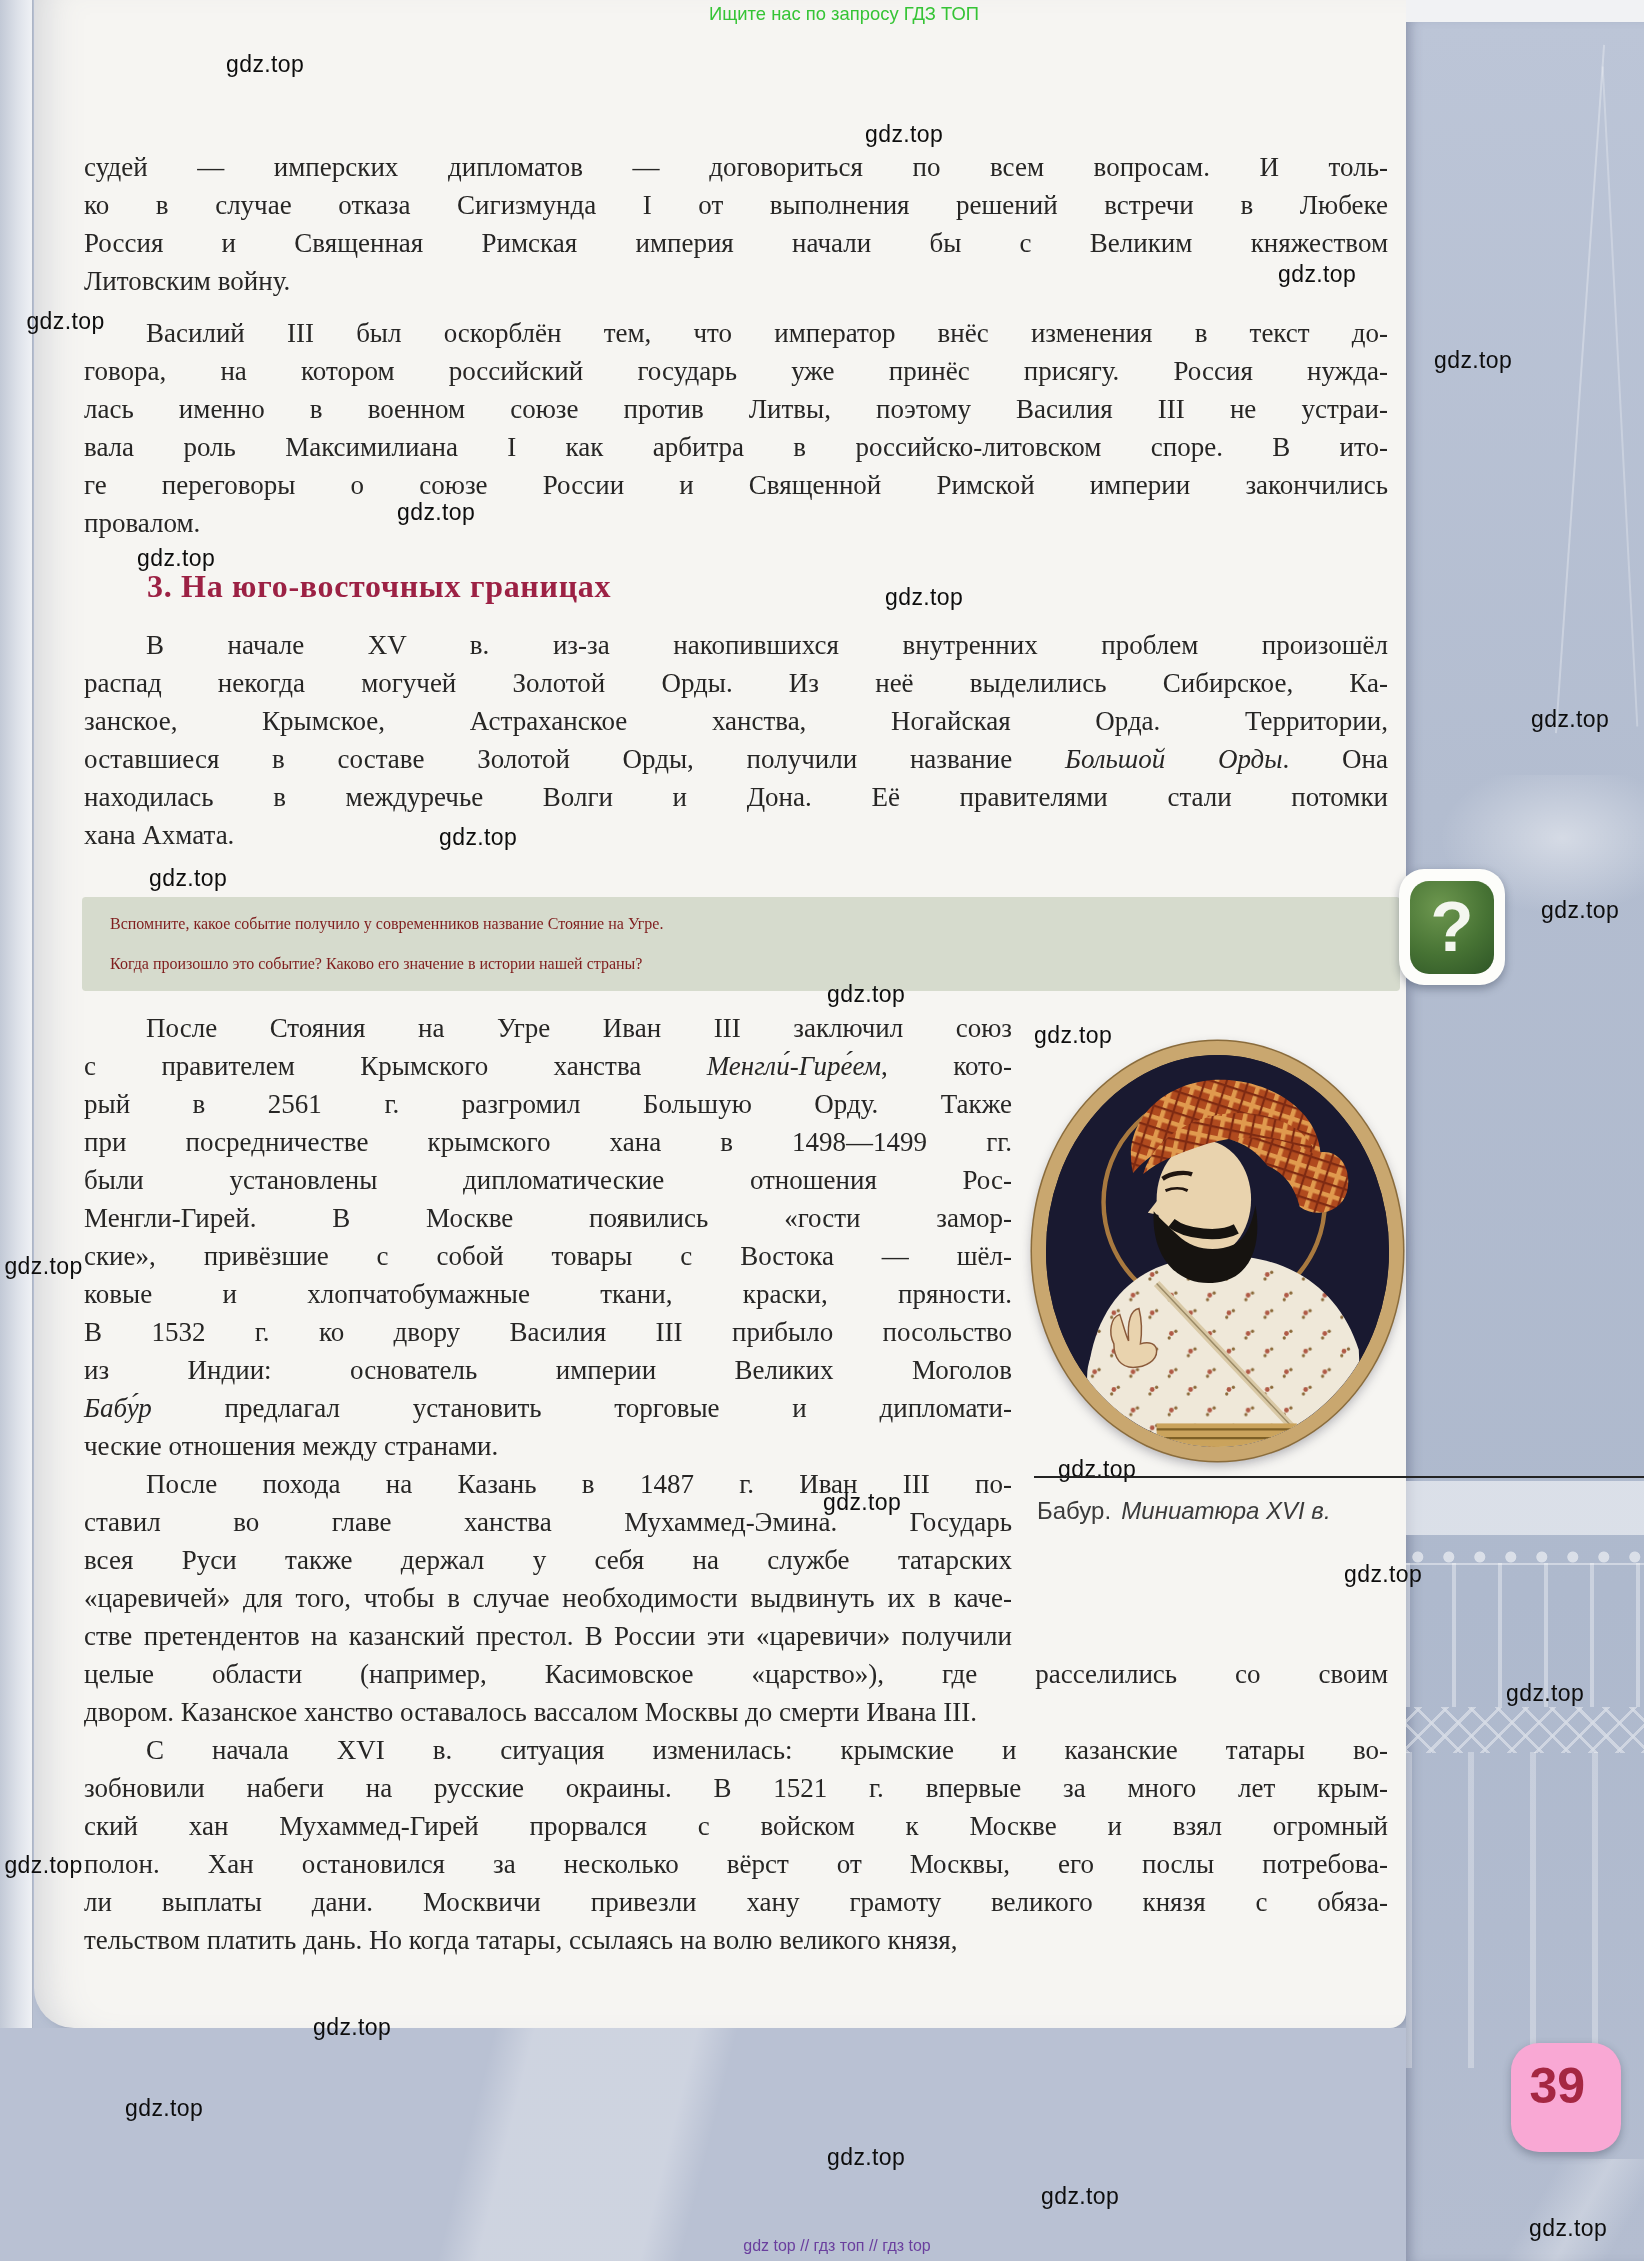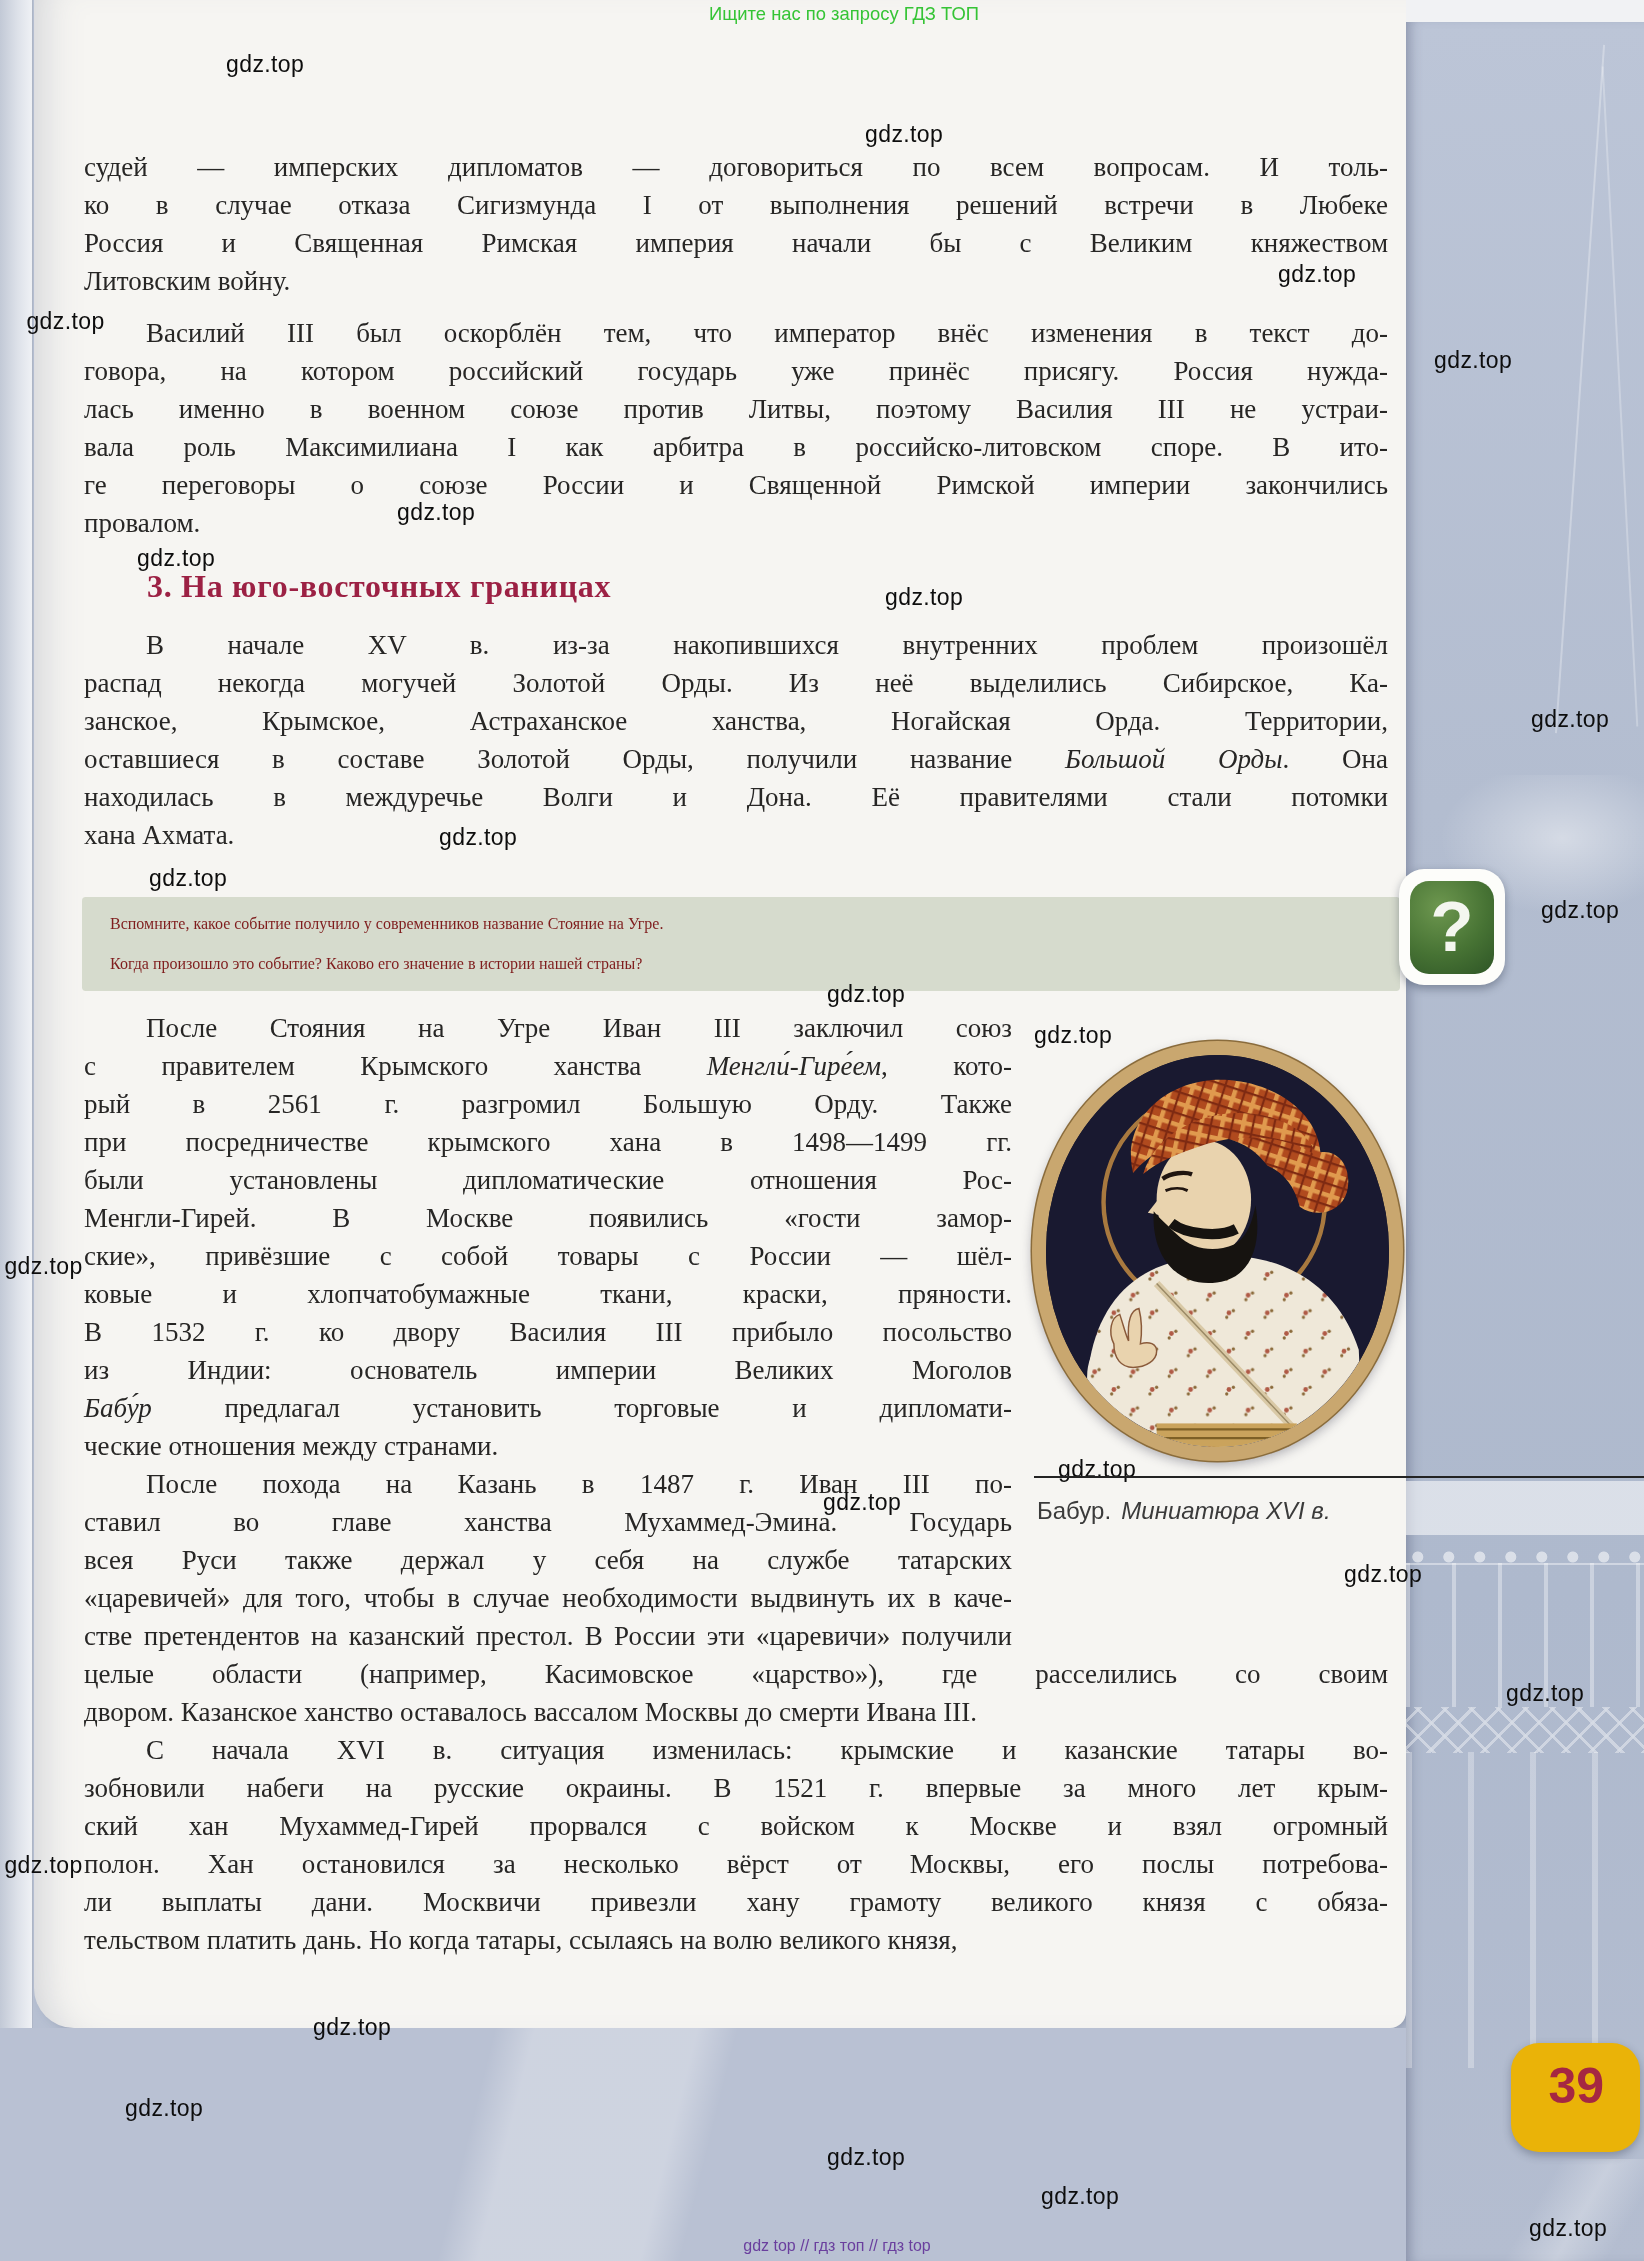--- a/index.html
+++ b/index.html
@@ -75,23 +75,23 @@
   
   .q-icon{position:absolute;left:1399px;top:869px;width:106px;height:116px;background:#fdfdfa;
     border-radius:25px;box-shadow:0 3.7px 8.8px rgba(30,40,60,.35);
     display:flex;align-items:center;justify-content:center;z-index:6;}
   .q-icon-inner{width:84px;height:93px;border-radius:19px;
     background:radial-gradient(circle at 35% 28%,#6d974f 0%,#477334 55%,#2e5526 100%);
     display:flex;align-items:center;justify-content:center;}
   .q-glyph{color:#f4f6ef;font-family:"Liberation Sans",sans-serif;font-weight:bold;
     font-size:71px;line-height:1;transform:translateY(-1.5px);}
   
-  .page-badge{position:absolute;left:1511px;top:2043px;width:110px;height:109px;background:#eab308;
+  .page-badge{position:absolute;left:1511px;top:2043px;width:110px;height:109px;background:#f9a8d4;
     border-radius:28px;box-shadow:0 3.7px 8.8px rgba(30,40,60,.30);
-    display:flex;align-items:center;justify-content:center;z-index:6;padding-left:19px;}
+    display:flex;align-items:center;justify-content:center;z-index:6;}
   .page-num{color:#a52742;font-family:"Liberation Sans",sans-serif;font-weight:bold;
     font-size:50px;transform:translate(-8.8px,-11.8px);}
 </style>
 </head>
 <body>
 
 <div class="page-root">
 
   <div class="left-strip"></div>
   <div class="paper"></div>
@@ -152,21 +152,21 @@
 
   <div class="flow">
     <div class="img-float"></div>
     <div>
         <div class="ln first-indent">После Стояния на Угре Иван III заключил союз</div>
         <div class="ln">с правителем Крымского ханства <i>Менгли́-Гире́ем</i>, кото-</div>
         <div class="ln">рый в 2561 г. разгромил Большую Орду. Также</div>
         <div class="ln">при посредничестве крымского хана в 1498—1499 гг.</div>
         <div class="ln">были установлены дипломатические отношения Рос-</div>
         <div class="ln">Менгли-Гирей. В Москве появились «гости замор-</div>
-        <div class="ln">ские», привёзшие с собой товары с России — шёл-</div>
+        <div class="ln">ские», привёзшие с собой товары с Востока — шёл-</div>
         <div class="ln">ковые и хлопчатобумажные ткани, краски, пряности.</div>
         <div class="ln">В 1532 г. ко двору Василия III прибыло посольство</div>
         <div class="ln">из Индии: основатель империи Великих Моголов</div>
         <div class="ln"><i>Бабу́р</i> предлагал установить торговые и дипломати-</div>
         <div class="ln last">ческие отношения между странами.</div>
       </div>
     <div>
         <div class="ln first-indent">После похода на Казань в 1487 г. Иван III по-</div>
         <div class="ln">ставил во главе ханства Мухаммед-Эмина. Государь</div>
         <div class="ln">всея Руси также держал у себя на службе татарских</div>

